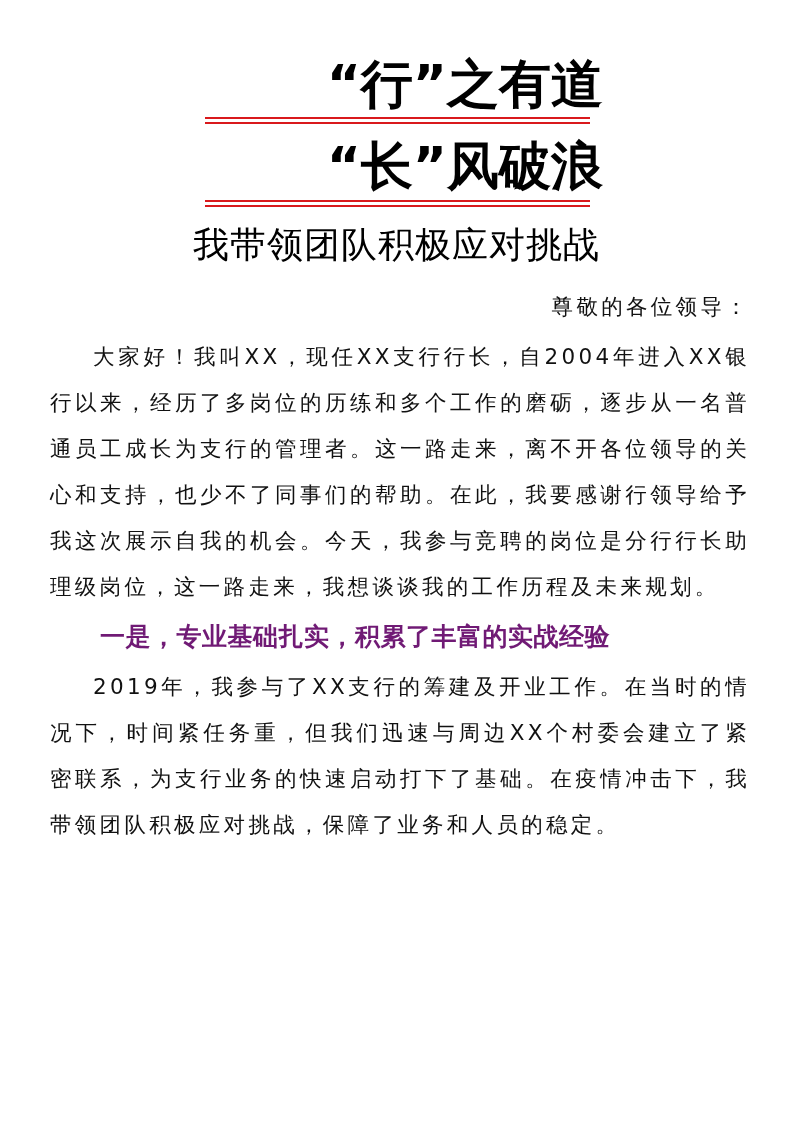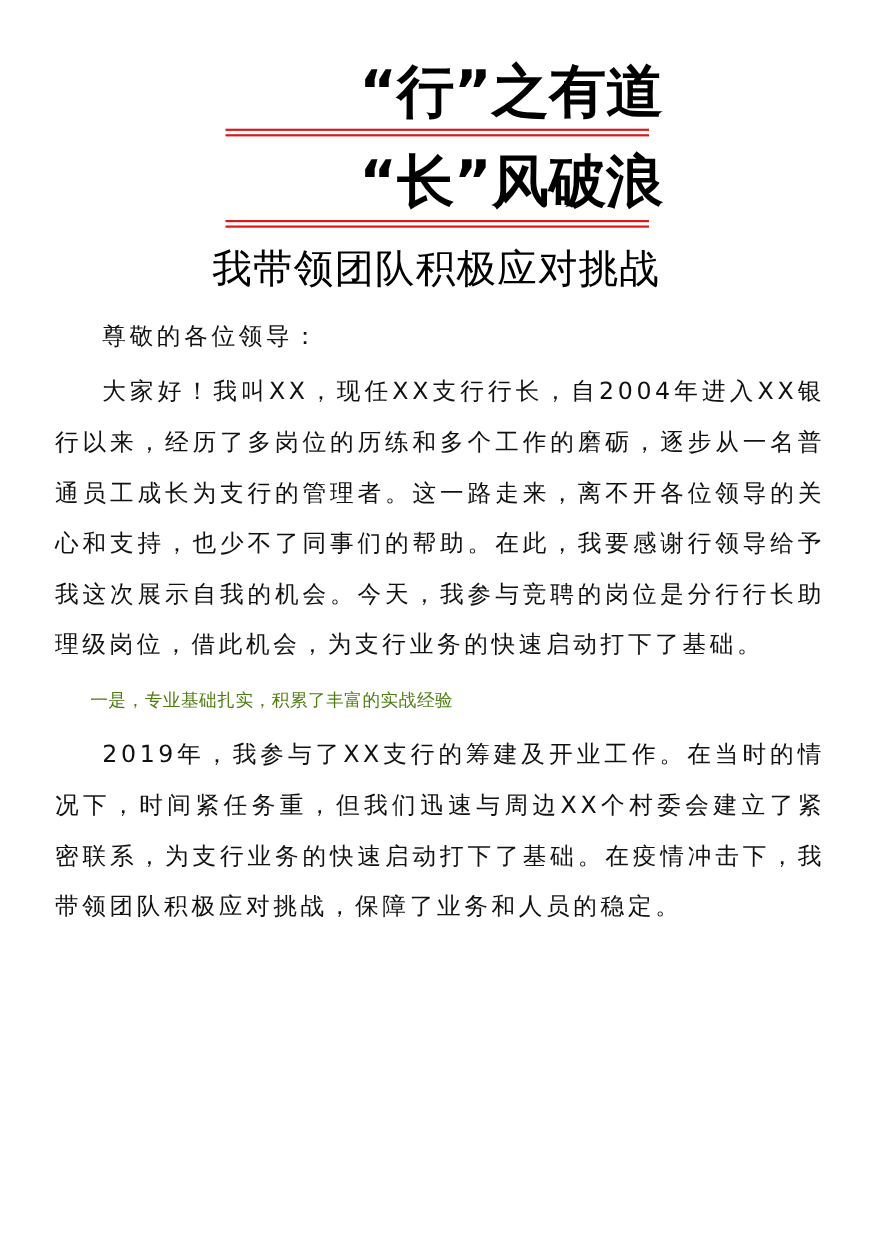--- a/index.html
+++ b/index.html
@@ -18,42 +18,42 @@
     position: absolute; left: 0; width: 793px; top: 220px; text-align: center;
     font-family: "DejaVu Sans", sans-serif; font-size: 36px; line-height: 50px; color: #000;
     letter-spacing: 1px;
   }
   .body {
     position: absolute; left: 50px; width: 700px; top: 284px;
     font-family: "DejaVu Sans", sans-serif; font-size: 21.5px; line-height: 46px; color: #111;
     letter-spacing: 3.3px;
   }
   .para { margin: 0; text-indent: 2em; text-align: justify; word-break: break-all; }
-  .greeting { margin: 0; text-indent: 2em; }
+  .greeting { margin: 0; text-indent: 2em; text-align: right; }
   .heading {
-    margin: 4px 0 0 0; text-indent: 2em; font-weight: normal; letter-spacing: 0.5px;
-    font-size: 16px; line-height: 46px; color: #4d7c0f;
+    margin: 4px 0 0 0; text-indent: 2em; font-weight: bold; letter-spacing: 0.5px;
+    font-size: 25px; line-height: 46px; color: #701a75;
   }
   .para-gap { margin-top: 4px; }
 </style>
 </head>
 <body>
 
 <div class="page">
 
   <div class="title-line title-1">“行”之有道</div>
   <div class="rule" style="top:117px;"></div>
   <div class="rule" style="top:122px;"></div>
 
   <div class="title-line title-2">“长”风破浪</div>
   <div class="rule" style="top:200px;"></div>
   <div class="rule" style="top:205px;"></div>
 
   <div class="subtitle">我带领团队积极应对挑战</div>
 
   <div class="body">
     <p class="greeting">尊敬的各位领导：</p>
-    <p class="para para-gap">大家好！我叫XX，现任XX支行行长，自2004年进入XX银行以来，经历了多岗位的历练和多个工作的磨砺，逐步从一名普通员工成长为支行的管理者。这一路走来，离不开各位领导的关心和支持，也少不了同事们的帮助。在此，我要感谢行领导给予我这次展示自我的机会。今天，我参与竞聘的岗位是分行行长助理级岗位，借此机会，为支行业务的快速启动打下了基础。</p>
+    <p class="para para-gap">大家好！我叫XX，现任XX支行行长，自2004年进入XX银行以来，经历了多岗位的历练和多个工作的磨砺，逐步从一名普通员工成长为支行的管理者。这一路走来，离不开各位领导的关心和支持，也少不了同事们的帮助。在此，我要感谢行领导给予我这次展示自我的机会。今天，我参与竞聘的岗位是分行行长助理级岗位，这一路走来，我想谈谈我的工作历程及未来规划。</p>
     <p class="heading">一是，专业基础扎实，积累了丰富的实战经验</p>
     <p class="para para-gap">2019年，我参与了XX支行的筹建及开业工作。在当时的情况下，时间紧任务重，但我们迅速与周边XX个村委会建立了紧密联系，为支行业务的快速启动打下了基础。在疫情冲击下，我带领团队积极应对挑战，保障了业务和人员的稳定。</p>
   </div>
 
 </div>
 
 </body></html>

